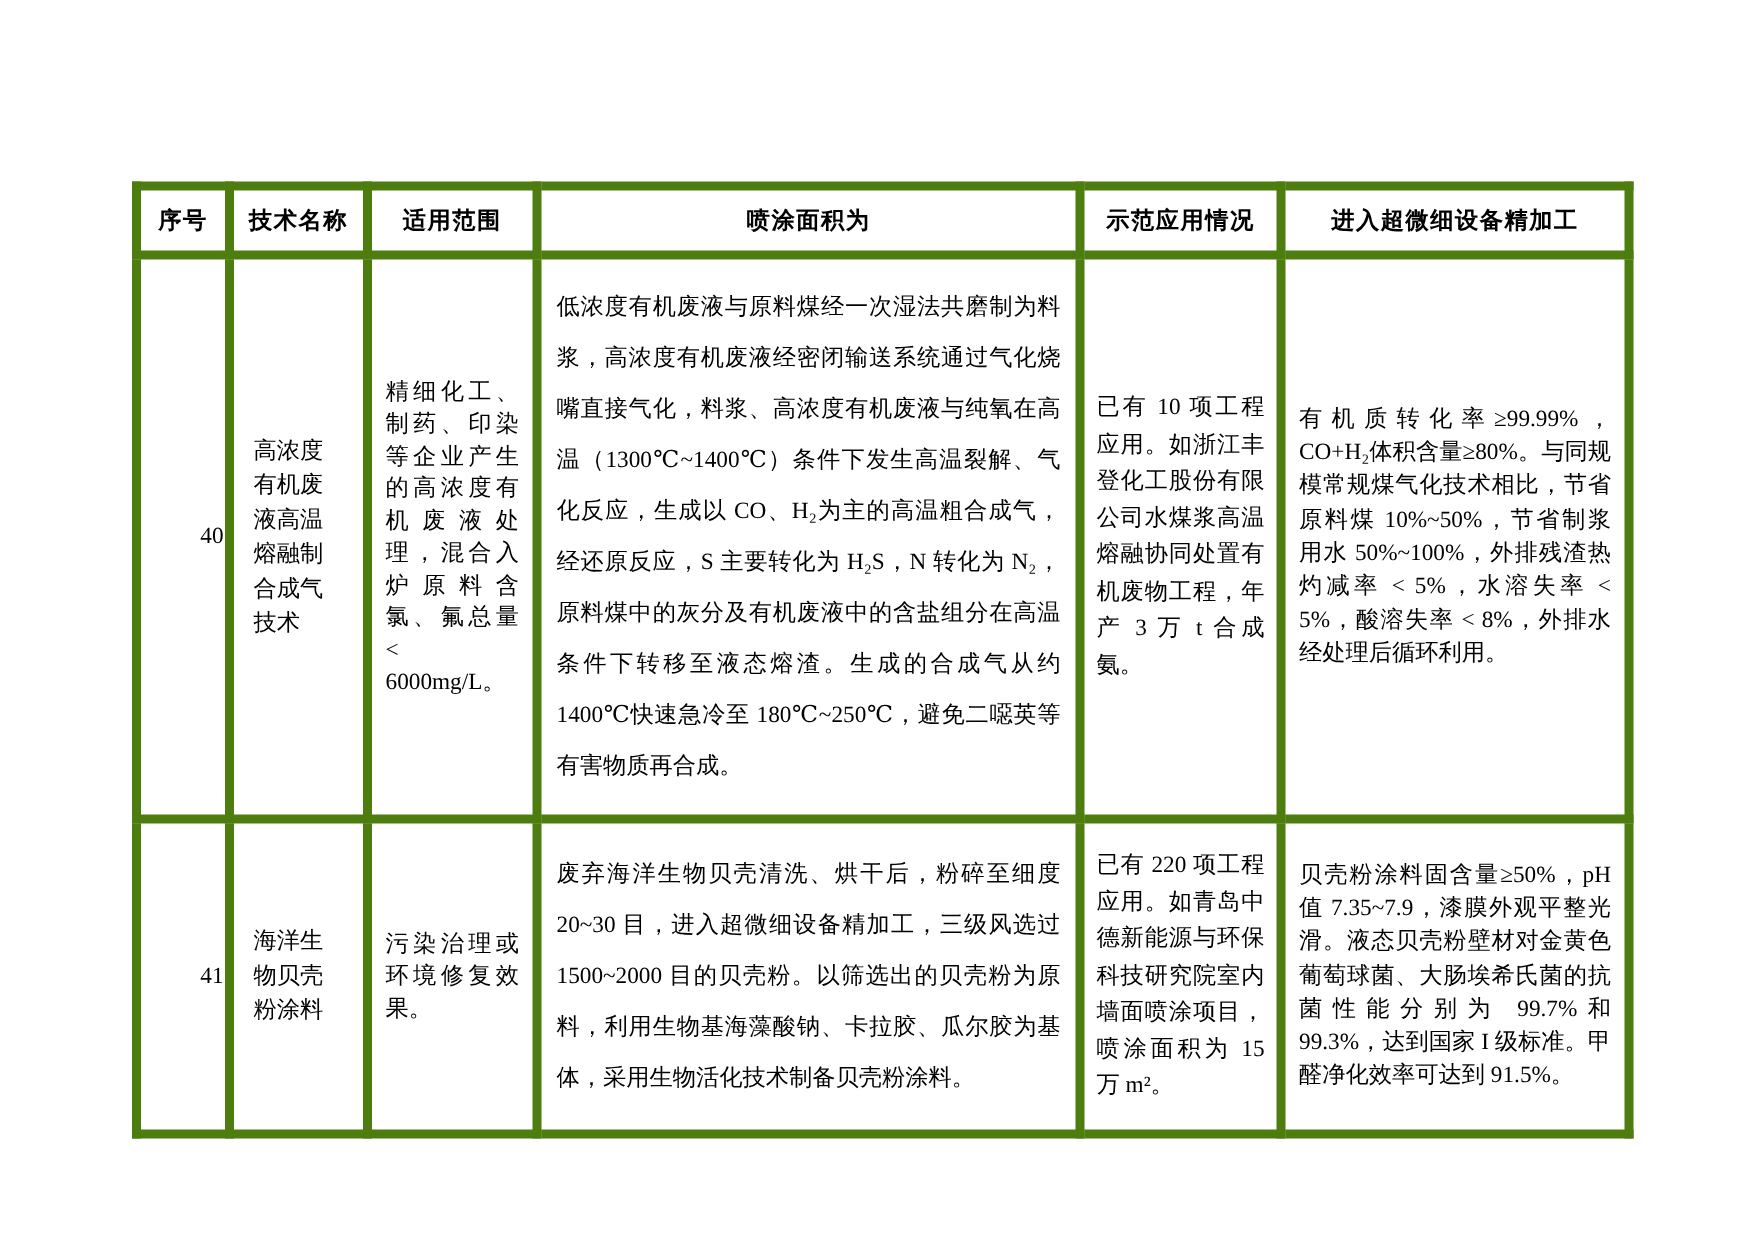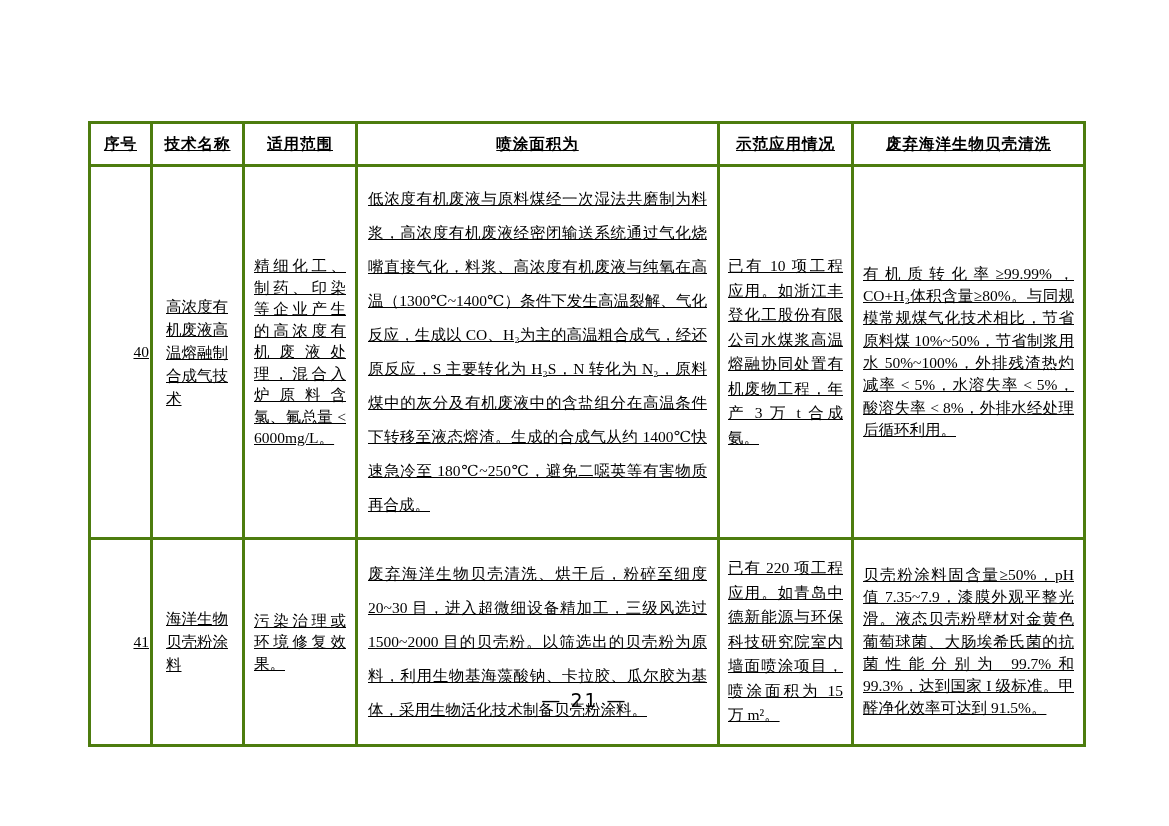--- a/index.html
+++ b/index.html
@@ -19,26 +19,25 @@
   .doc-table {
     position: absolute;
     left: 88px;
     top: 121px;
     width: 995px;
     border-collapse: collapse;
     table-layout: fixed;
   }
   .doc-table th,
   .doc-table td {
-    border: 3px solid #4d7c0f;
+    border: 6px solid #4d7c0f;
     vertical-align: middle;
     font-size: 15.5px;
     color: #000000;
     overflow: hidden;
-    text-decoration: underline;
   }
   .doc-table th {
     font-weight: bold;
     text-align: center;
     height: 36px;
     padding: 2px 2px;
     letter-spacing: 1px;
   }
   tr.row-a { height: 224px; }
   tr.row-b { height: 176px; }
@@ -101,21 +100,21 @@
       <col style="width:134px">
       <col style="width:232px">
     </colgroup>
     <thead>
       <tr>
         <th>序号</th>
         <th>技术名称</th>
         <th>适用范围</th>
         <th>喷涂面积为</th>
         <th>示范应用情况</th>
-        <th>废弃海洋生物贝壳清洗</th>
+        <th>进入超微细设备精加工</th>
       </tr>
     </thead>
     <tbody>
       <tr class="row-a">
         <td class="cell-index">40</td>
         <td class="cell-name">高浓度有机废液高温熔融制合成气技术</td>
         <td class="cell-scope">精细化工、制药、印染等企业产生的高浓度有机废液处理，混合入炉原料含氯、氟总量 &lt; 6000mg/L。</td>
         <td class="cell-desc">低浓度有机废液与原料煤经一次湿法共磨制为料浆，高浓度有机废液经密闭输送系统通过气化烧嘴直接气化，料浆、高浓度有机废液与纯氧在高温（1300℃~1400℃）条件下发生高温裂解、气化反应，生成以 CO、H₂为主的高温粗合成气，经还原反应，S 主要转化为 H₂S，N 转化为 N₂，原料煤中的灰分及有机废液中的含盐组分在高温条件下转移至液态熔渣。生成的合成气从约 1400℃快速急冷至 180℃~250℃，避免二噁英等有害物质再合成。</td>
         <td class="cell-app">已有 10 项工程应用。如浙江丰登化工股份有限公司水煤浆高温熔融协同处置有机废物工程，年产 3 万 t 合成氨。</td>
         <td class="cell-effect">有机质转化率≥99.99%，CO+H₂体积含量≥80%。与同规模常规煤气化技术相比，节省原料煤 10%~50%，节省制浆用水 50%~100%，外排残渣热灼减率 &lt; 5%，水溶失率 &lt; 5%，酸溶失率 &lt; 8%，外排水经处理后循环利用。</td>
@@ -124,15 +123,14 @@
         <td class="cell-index">41</td>
         <td class="cell-name">海洋生物贝壳粉涂料</td>
         <td class="cell-scope">污染治理或环境修复效果。</td>
         <td class="cell-desc">废弃海洋生物贝壳清洗、烘干后，粉碎至细度 20~30 目，进入超微细设备精加工，三级风选过 1500~2000 目的贝壳粉。以筛选出的贝壳粉为原料，利用生物基海藻酸钠、卡拉胶、瓜尔胶为基体，采用生物活化技术制备贝壳粉涂料。</td>
         <td class="cell-app">已有 220 项工程应用。如青岛中德新能源与环保科技研究院室内墙面喷涂项目，喷涂面积为 15 万 m²。</td>
         <td class="cell-effect">贝壳粉涂料固含量≥50%，pH 值 7.35~7.9，漆膜外观平整光滑。液态贝壳粉壁材对金黄色葡萄球菌、大肠埃希氏菌的抗菌性能分别为 99.7%和 99.3%，达到国家 I 级标准。甲醛净化效率可达到 91.5%。</td>
       </tr>
     </tbody>
   </table>
 
-  <div class="page-footer">— 21 —</div>
 
 </div>
 
 </body></html>

